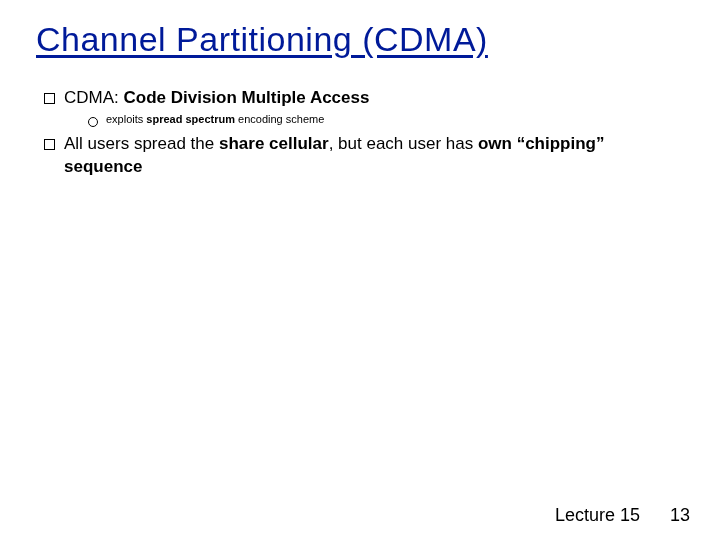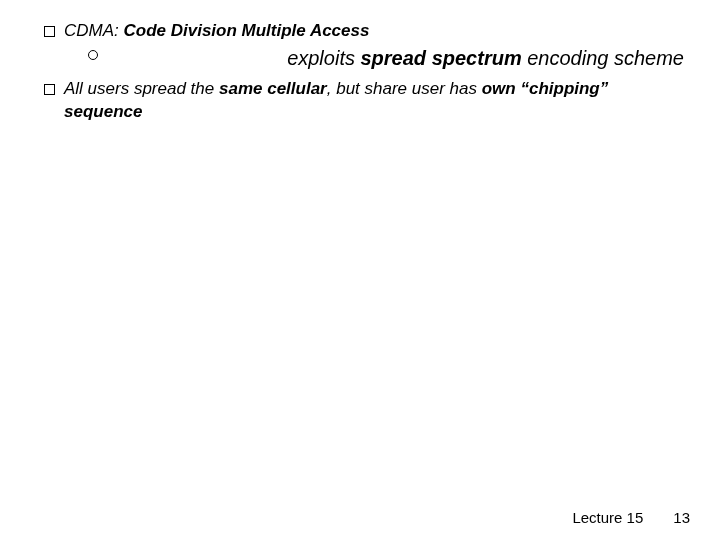--- a/index.html
+++ b/index.html
@@ -32,38 +32,36 @@
     list-style: none;
     margin: 0;
     padding: 0 0 0 6px;
     font-size: 17px;
     line-height: 1.35;
   }
   ul.top > li {
     position: relative;
     padding-left: 22px;
     margin-bottom: 4px;
-    font-style: italic;
   }
   ul.top > li::before {
     content: "";
     position: absolute;
     left: 2px;
     top: 6px;
     width: 9px;
     height: 9px;
     border: 1.5px solid #000;
     background: transparent;
   }
   ul.sub {
     list-style: none;
     margin: 2px 0 6px 0;
     padding: 0 0 0 22px;
-    font-size: 20px;
-    text-align: right;
+    font-size: 11px;
   }
   ul.sub > li {
     position: relative;
     padding-left: 20px;
   }
   ul.sub > li::before {
     content: "";
     position: absolute;
     left: 2px;
     top: 5px;
@@ -71,39 +69,40 @@
     height: 8px;
     border: 1.5px solid #000;
     border-radius: 50%;
     background: transparent;
   }
   b { font-weight: bold; }
   .footer {
     position: absolute;
     bottom: 14px;
     right: 30px;
-    font-size: 15px;
+    font-size: 18px;
   }
   .lecture { margin-right: 30px; }
 </style>
 </head>
 <body>
 
 <div class="slide">
+  <h1 class="title">Channel Partitioning (CDMA)</h1>
 
   <ul class="top">
     <li>
       <span>CDMA: </span><b>Code Division Multiple Access</b>
       <ul class="sub">
         <li>
           <span>exploits </span><b>spread spectrum</b><span> encoding scheme</span>
         </li>
       </ul>
     </li>
     <li>
-      <span>All users spread the </span><b>same</b><span> </span><b>cellular</b><span>, but share user has </span><b>own “chipping” sequence</b>
+      <span>All users spread the </span><b>share</b><span> </span><b>cellular</b><span>, but each user has </span><b>own “chipping” sequence</b>
     </li>
   </ul>
 
   <div class="footer">
     <span class="lecture">Lecture 15</span><span>13</span>
   </div>
 </div>
 
 </body></html>

